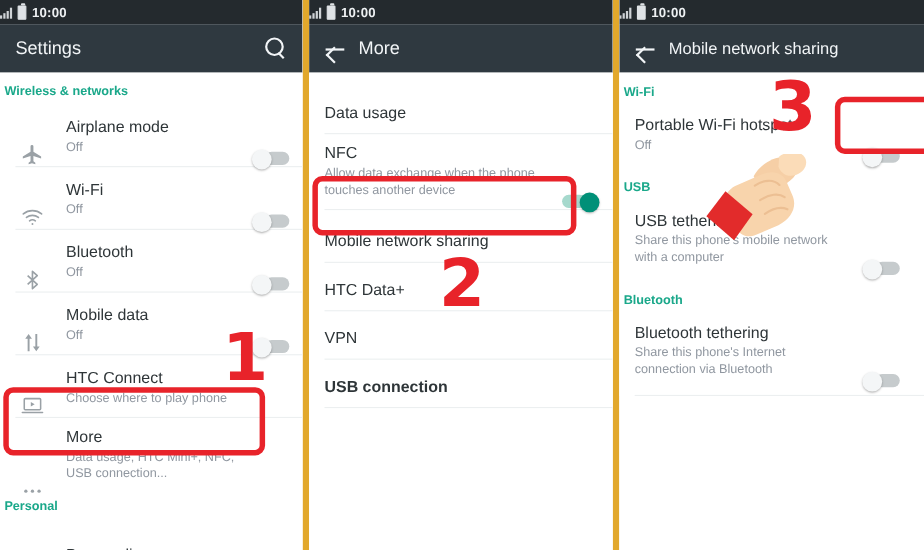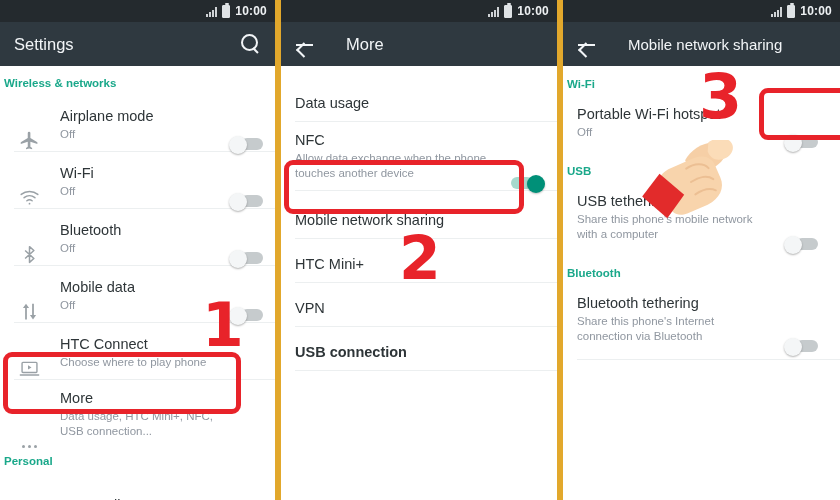--- a/index.html
+++ b/index.html
@@ -10,38 +10,38 @@
 
   .panel { position:relative; height:500px; background:#ffffff; overflow:hidden; }
   .panel-1 { width:275px; }
   .divider { width:6px; height:500px; background:#e2a82c; flex:0 0 6px; }
   .panel-2 { width:276px; }
   .panel-3 { width:277px; }
 
   
   .statusbar{
     height:22px; background:#242a2e; display:flex; align-items:center;
-    justify-content:flex-end; padding-right:8px; gap:5px;
+    justify-content:flex-start; padding-right:8px; gap:5px;
   }
   .sb-signal{ display:flex; align-items:flex-end; gap:1px; height:11px; }
   .sb-signal i{ display:block; width:2px; background:#cfd3d6; }
   .sb-signal i:nth-child(1){ height:3px; }
   .sb-signal i:nth-child(2){ height:5px; }
   .sb-signal i:nth-child(3){ height:7px; }
   .sb-signal i:nth-child(4){ height:10px; }
   .sb-batt{ width:8px; height:13px; border:1.5px solid #dfe3e6; border-radius:1px;
             position:relative; background:#dfe3e6; }
   .sb-batt:before{ content:""; position:absolute; top:-3px; left:2px; width:4px;
                    height:2px; background:#dfe3e6; border-radius:1px; }
   .sb-time{ color:#eef1f3; font-size:12px; font-weight:bold; letter-spacing:0.2px; }
 
   
   .actionbar{
     height:44px; background:#2f3940; display:flex; align-items:center;
-    padding:0 14px; gap:32px;
+    padding:0 14px; gap:12px;
   }
   .ab-title{ color:#f2f5f7; font-size:16.5px; flex:1; }
   .ab-back{ width:19px; height:19px; position:relative; flex:0 0 19px; cursor:pointer;}
   .ab-back:before{ content:""; position:absolute; left:1px; top:9px; width:17px;
                    height:2px; background:#f2f5f7; }
   .ab-back:after{ content:""; position:absolute; left:1px; top:4px; width:9px;
                   height:9px; border-left:2px solid #f2f5f7;
                   border-bottom:2px solid #f2f5f7; transform:rotate(45deg);
                   transform-origin:left bottom; }
   .ab-search{ width:20px; height:20px; position:relative; flex:0 0 20px; cursor:pointer;}
@@ -284,21 +284,21 @@
 
       <div class="row noicon" style="min-height:47px;">
         <span class="txt">
           <span class="title" style="display:block">Mobile network sharing</span>
         </span>
       </div>
       <div class="hairline"></div>
 
       <div class="row noicon" style="min-height:43px;">
         <span class="txt">
-          <span class="title" style="display:block">HTC Mini+</span>
+          <span class="title" style="display:block">HTC Data+</span>
         </span>
       </div>
       <div class="hairline"></div>
 
       <div class="row noicon" style="min-height:43px;">
         <span class="txt">
           <span class="title" style="display:block">VPN</span>
         </span>
       </div>
       <div class="hairline"></div>

